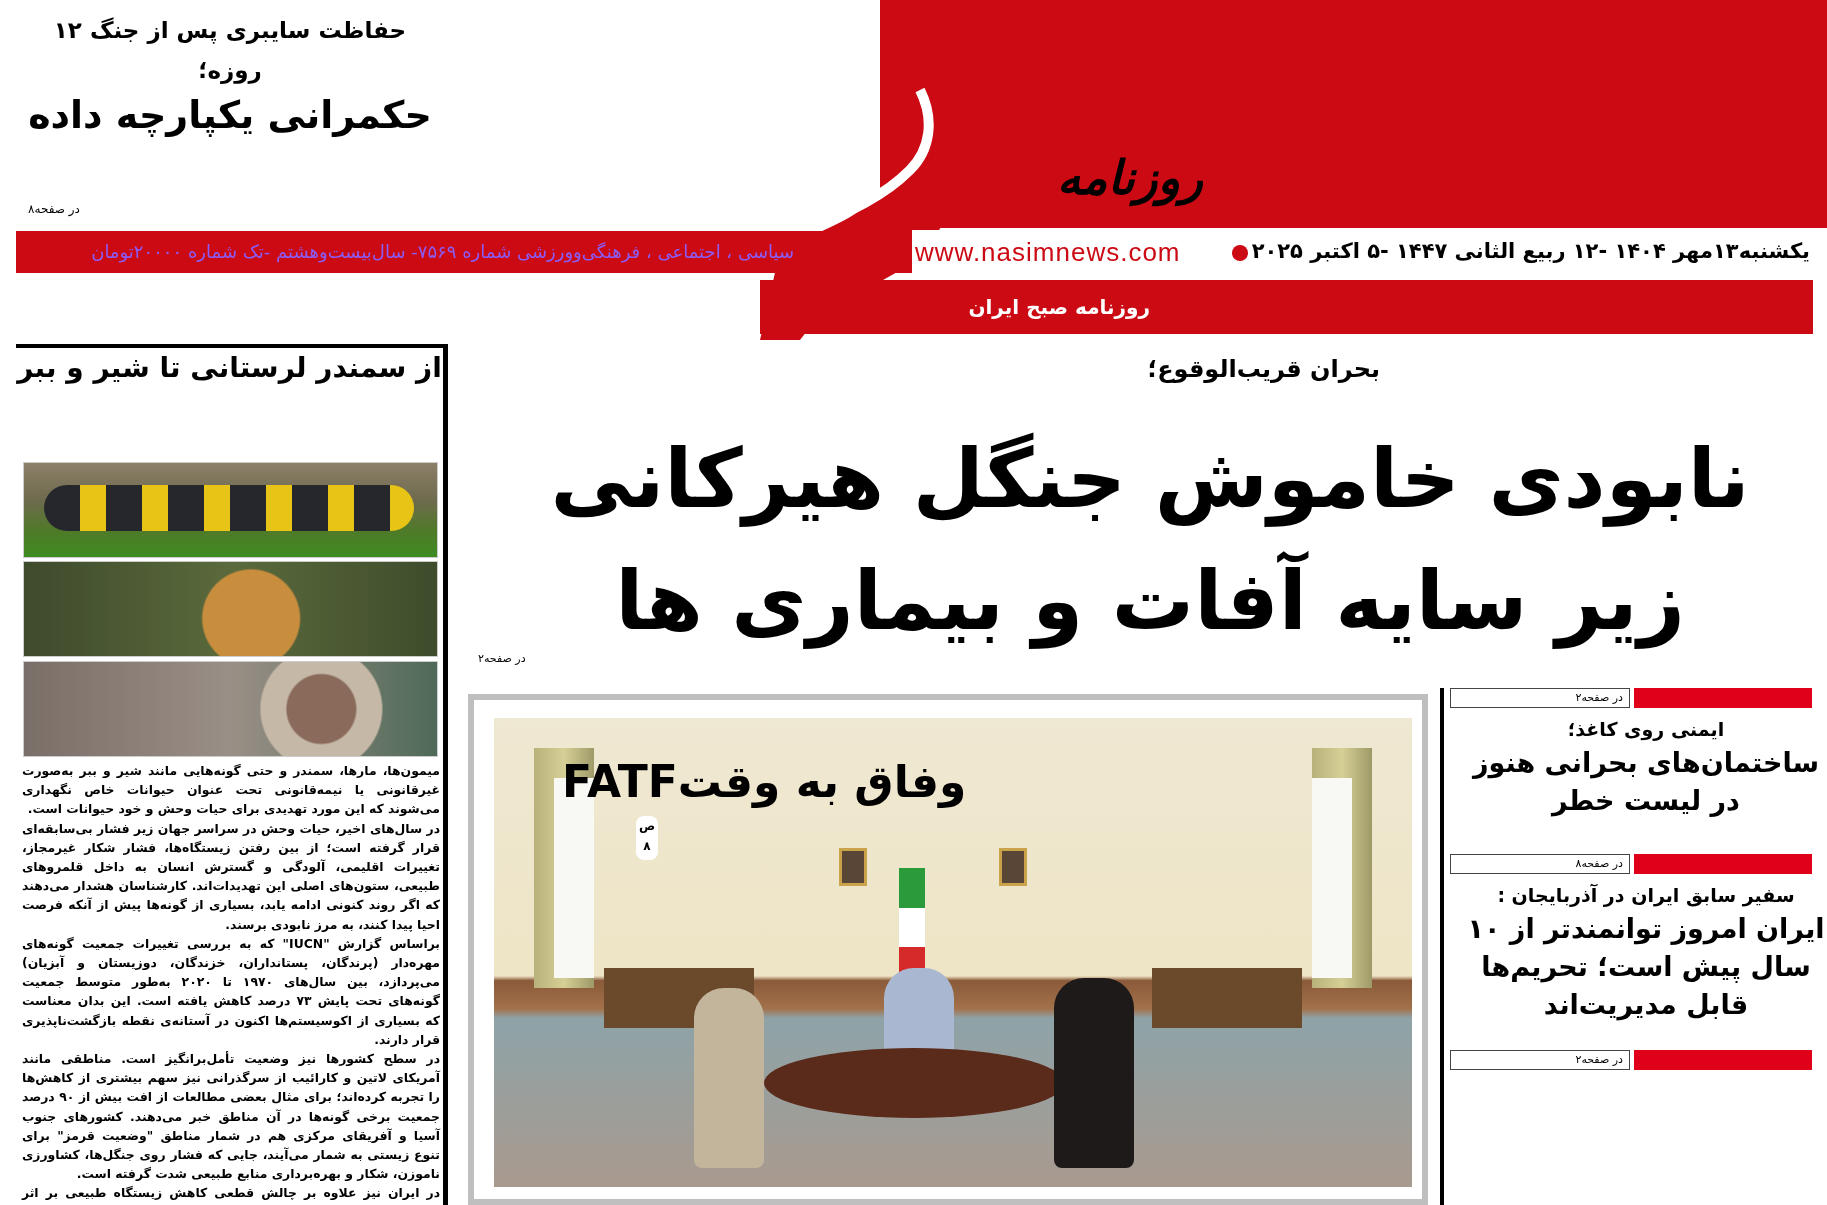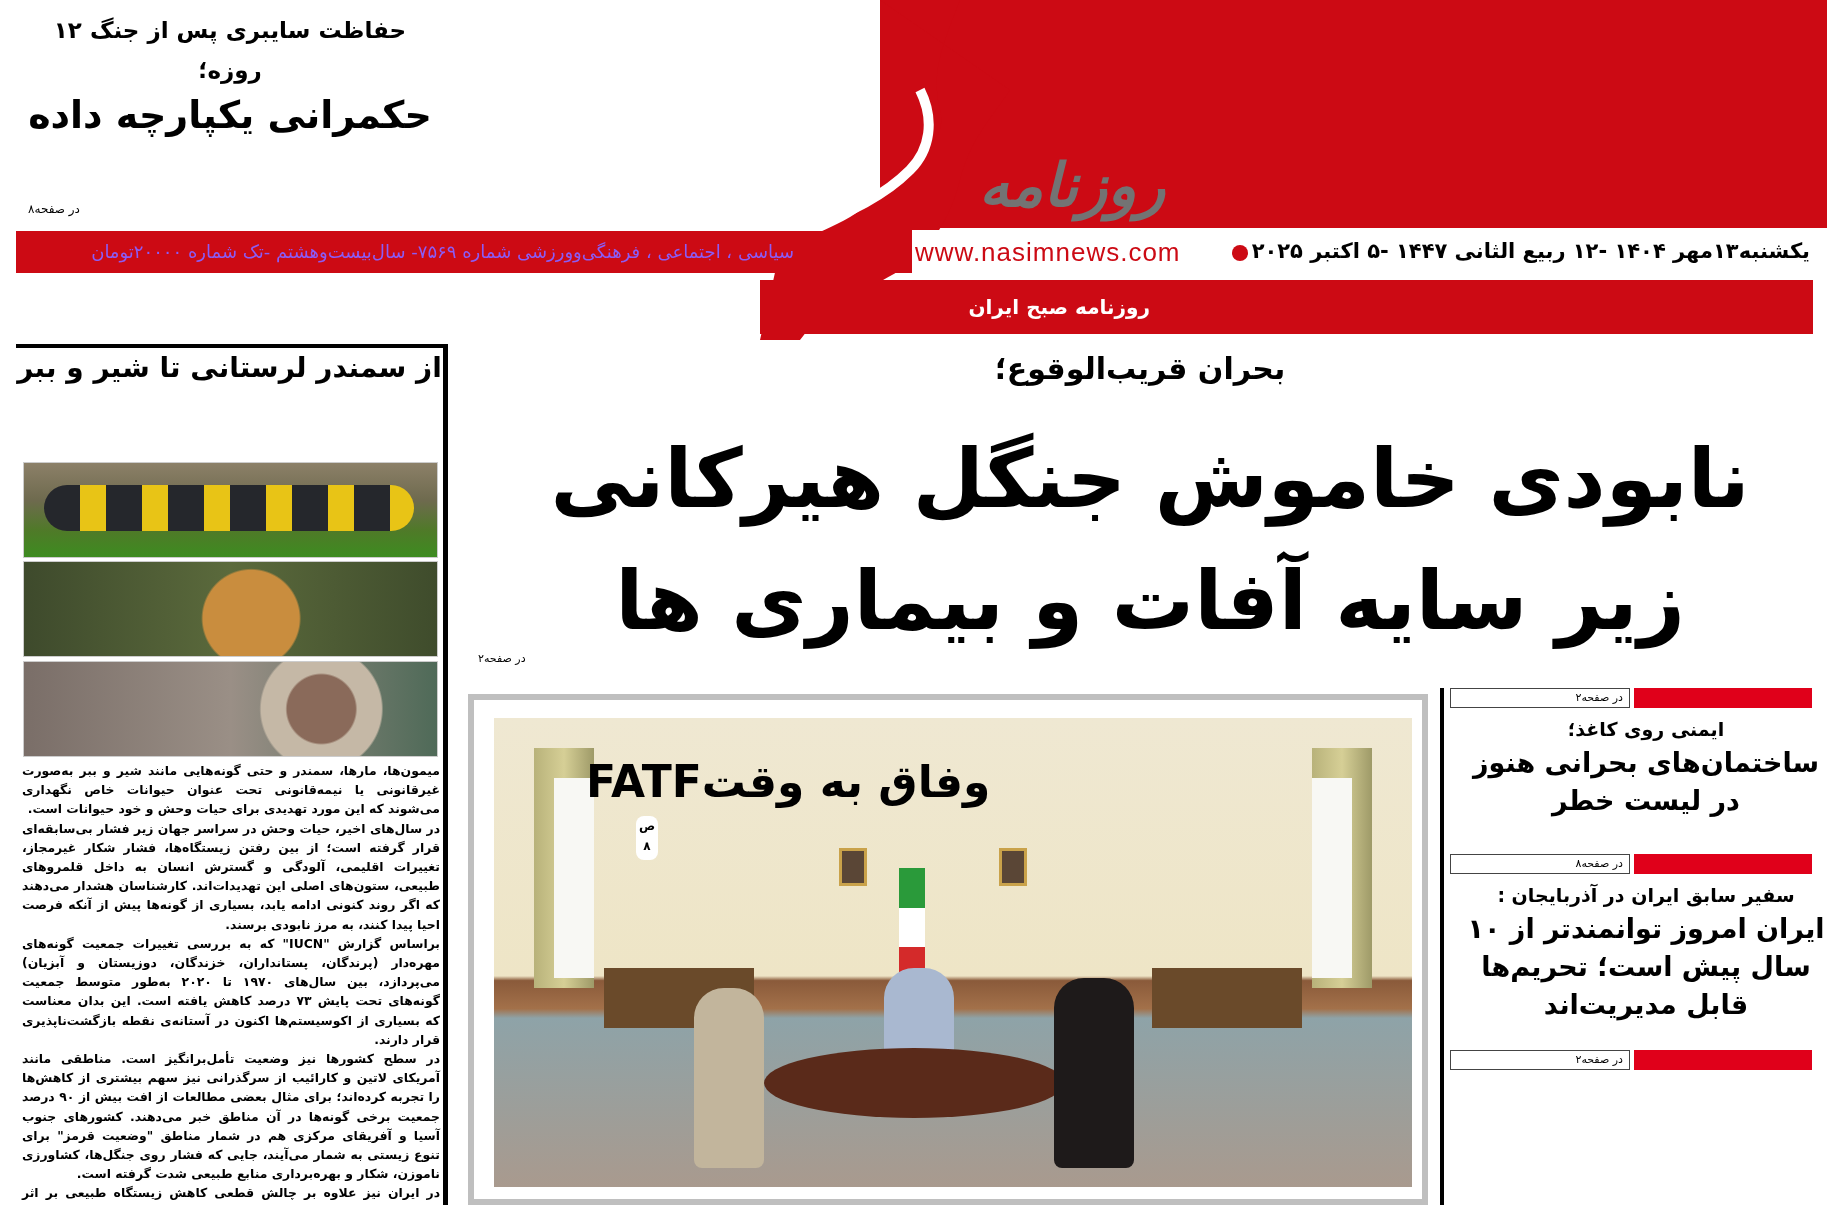--- a/index.html
+++ b/index.html
@@ -11,22 +11,22 @@
     position: absolute; left: 470px; top: 0; width: 1357px; height: 228px;
     background: #cc0a14;
   }
   .mast-cutout {
     position: absolute; left: 0; top: 0; width: 880px; height: 228px; background: #fff;
   }
   .mast-logo-swoosh {
     position: absolute; left: 760px; top: 0; width: 420px; height: 340px; pointer-events: none;
   }
   .logo-text {
-    position: absolute; left: 972px; top: 150px; width: 200px;
-    color: #737373; font-family: "DejaVu Serif", serif; font-size: 60px; font-weight: bold;
+    position: absolute; left: 1030px; top: 150px; width: 200px;
+    color: #000000; font-family: "DejaVu Serif", serif; font-size: 47px; font-weight: bold;
     font-style: italic; text-align: center; letter-spacing: 6px;
   }
   .mast-red-band {
     position: absolute; left: 16px; top: 231px; width: 1797px; height: 42px; background: #cc0a14;
   }
   .band-white-strip {
     position: absolute; left: 912px; top: 230px; width: 905px; height: 44px; background: #fff;
   }
   .url-text {
     position: absolute; left: 915px; top: 235px; width: 300px; height: 34px;
@@ -89,22 +89,22 @@
                 linear-gradient(90deg, #7a6e68, #9a8f86 50%, #4f6a58);
   }
   .left-body {
     position: absolute; left: 6px; top: 413px; width: 418px;
     font-size: 12.4px; font-weight: bold; line-height: 19.2px; text-align: justify;
   }
   .left-body p { margin: 0; }
 
   
   .center-kicker {
-    position: absolute; left: 900px; top: 344px; width: 480px; text-align: center;
-    font-size: 30px; font-weight: bold; line-height: 50px;
+    position: absolute; left: 900px; top: 344px; width: 480px; 
+    font-size: 24px; font-weight: bold; line-height: 50px;
   }
   .main-head {
     position: absolute; left: 500px; top: 418px; width: 1300px; text-align: center;
     font-size: 82px; font-weight: bold; line-height: 122px; letter-spacing: -1px;
   }
   .main-page-ref { position: absolute; left: 478px; top: 652px; font-size: 11px; }
 
   .photo-frame {
     position: absolute; left: 468px; top: 694px; width: 960px; height: 511px;
     background: #bfbfbf; padding: 6px;
@@ -127,21 +127,21 @@
     background: linear-gradient(180deg,#2a9a3a 0 33%, #fff 33% 66%, #d42a2a 66%); }
   .console { position: absolute; top: 250px; width: 150px; height: 60px; background: #6a4a2a; }
   .console.l { left: 110px; } .console.r { right: 110px; }
   .table { position: absolute; left: 270px; top: 330px; width: 300px; height: 70px; border-radius: 50%; background: #5a2a1a; }
   .person { position: absolute; border-radius: 30px 30px 8px 8px; }
   .person.a { left: 200px; top: 270px; width: 70px; height: 180px; background: #c2b59c; }
   .person.b { left: 390px; top: 250px; width: 70px; height: 110px; background: #a9b8d0; }
   .person.c { left: 560px; top: 260px; width: 80px; height: 190px; background: #1e1a1a; }
   .photo-caption {
     position: absolute; left: 68px; top: 38px; font-size: 44px; font-weight: bold; direction: rtl;
-    white-space: nowrap; color: #000; margin-left: 24px;
+    white-space: nowrap; color: #000;
   }
   .photo-pageref {
     position: absolute; left: 142px; top: 98px; width: 22px; height: 44px; border-radius: 8px;
     background: #fff; font-size: 12px; font-weight: bold; text-align: center; line-height: 20px;
   }
 
   
   .right-col {
     position: absolute; left: 1440px; top: 688px; width: 387px; height: 517px;
     border-left: 4px solid #000;

